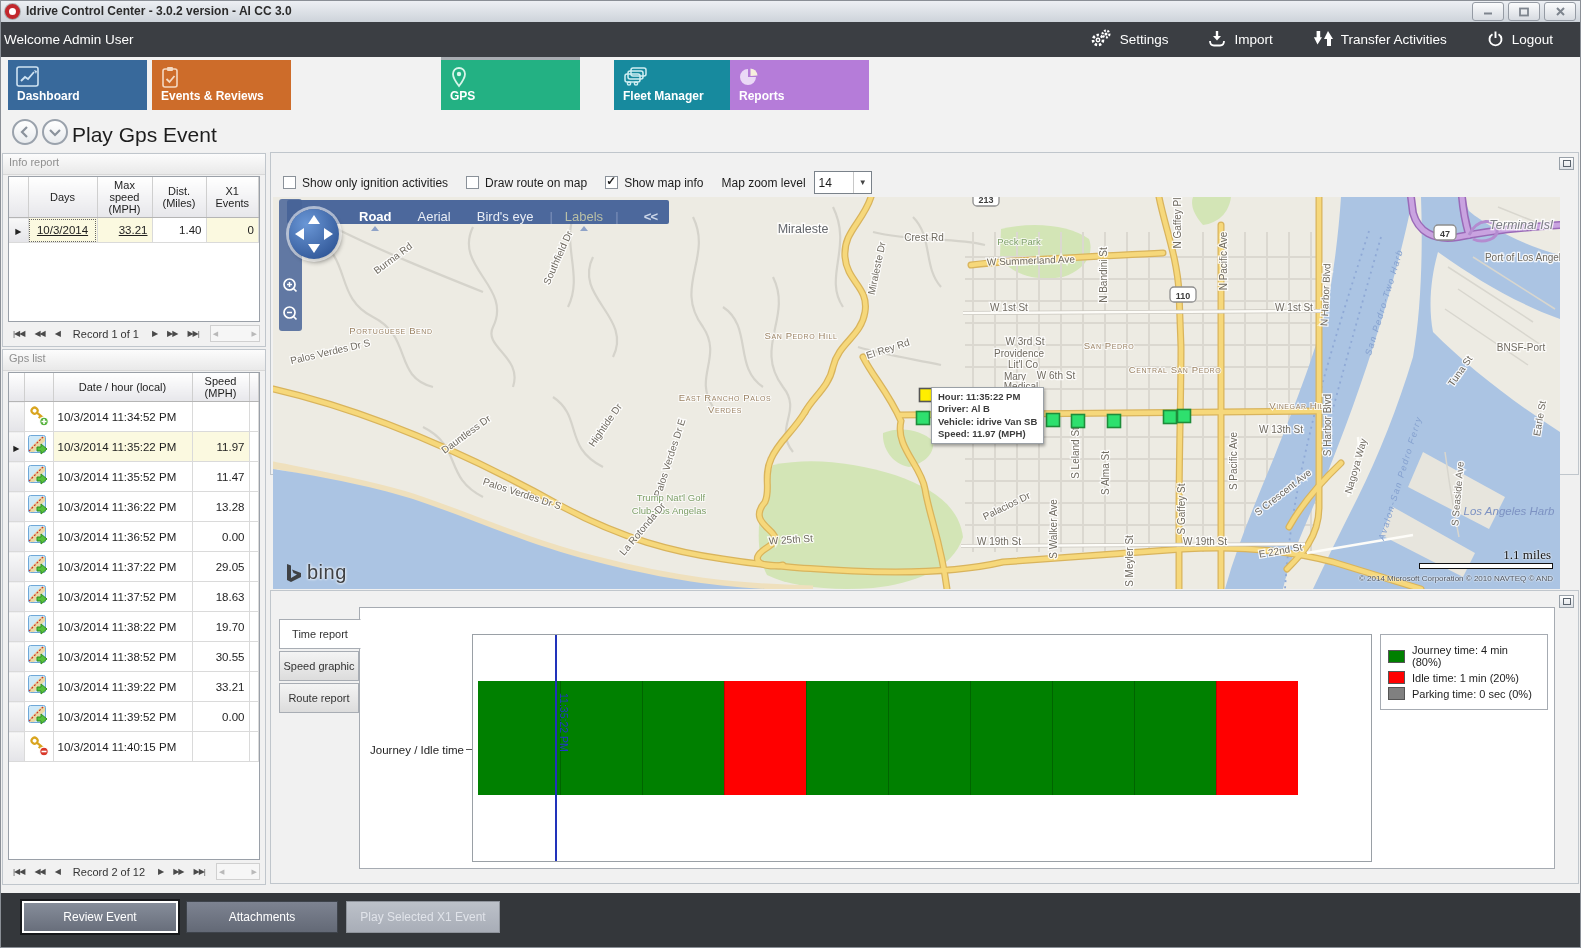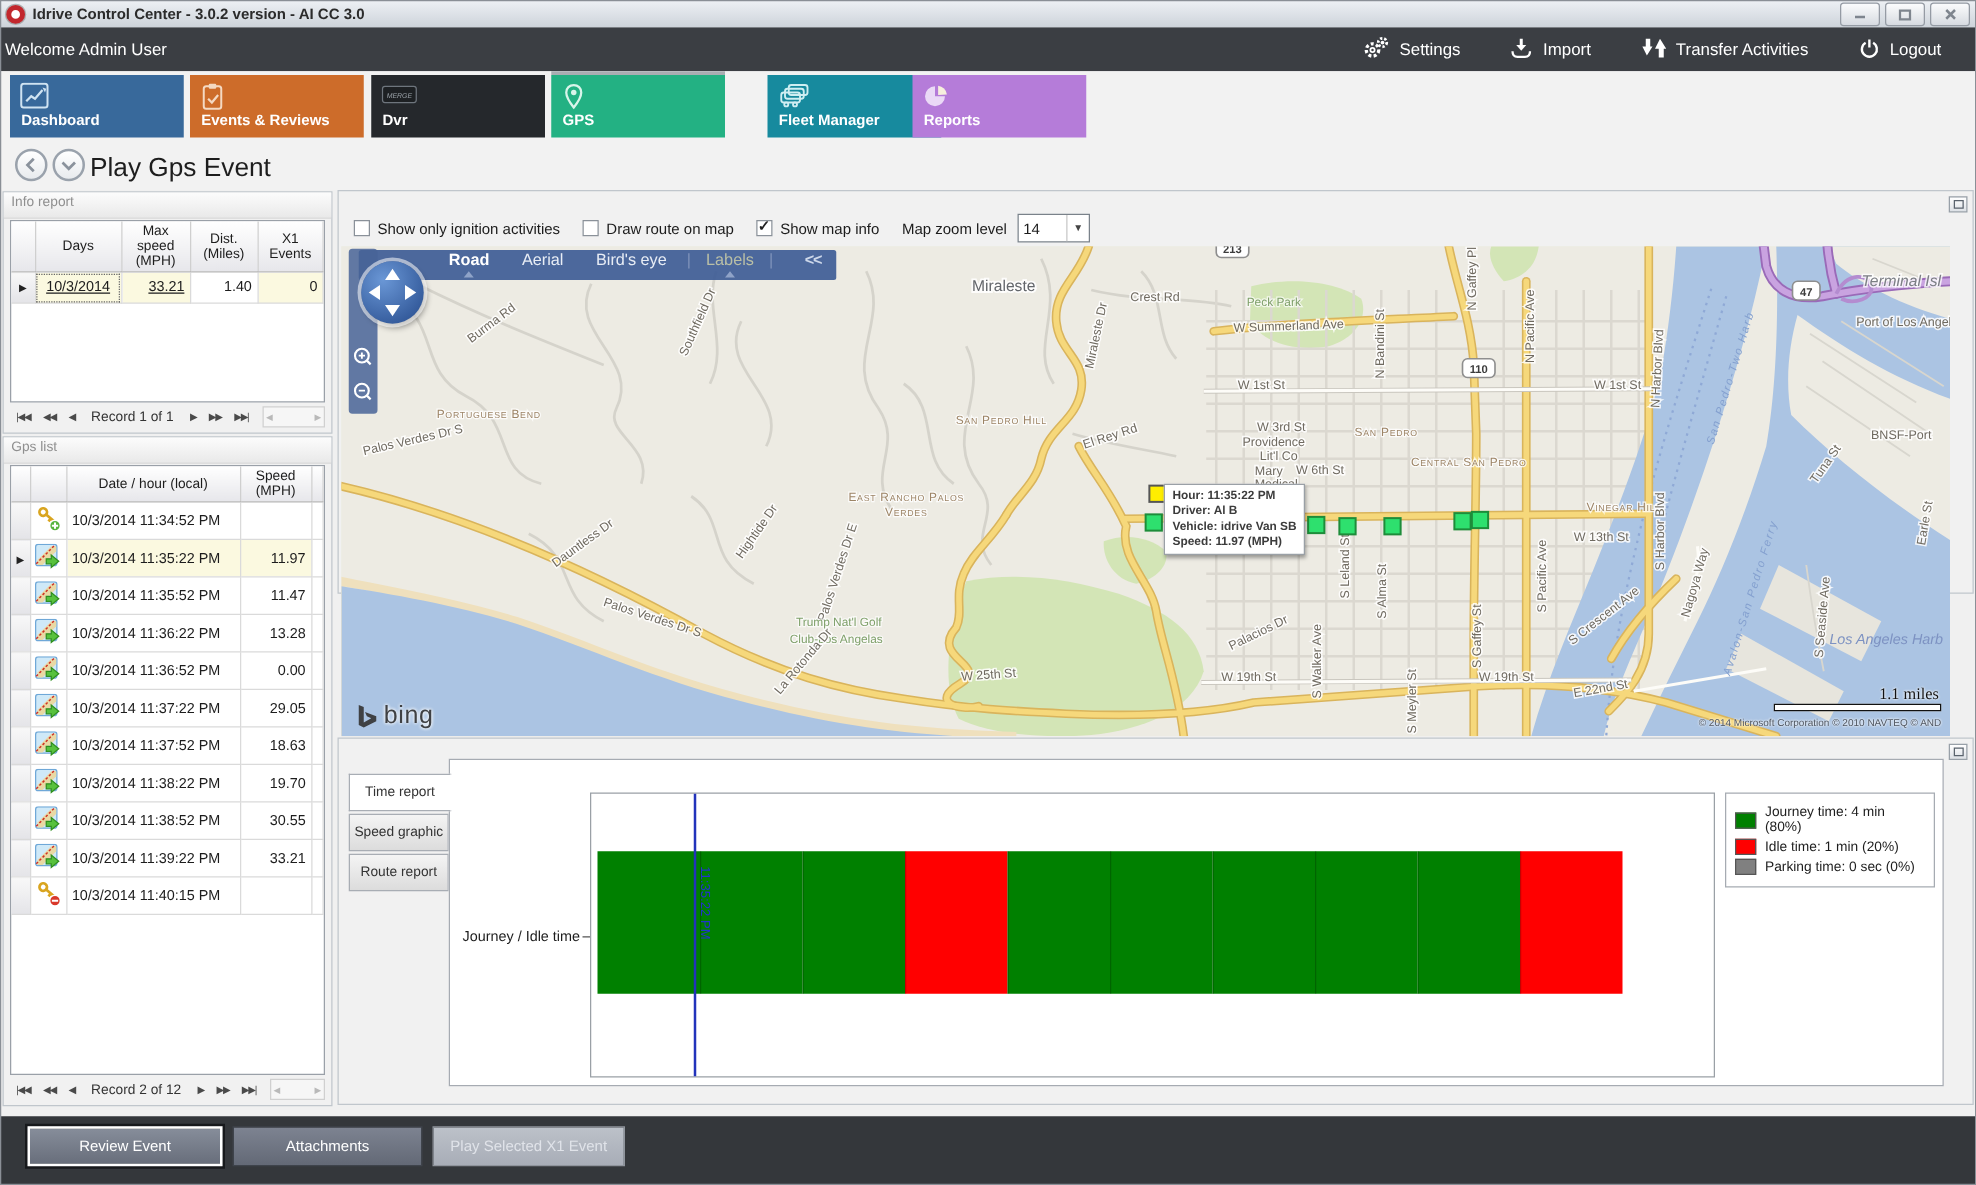--- a/index.html
+++ b/index.html
@@ -77,21 +77,21 @@
   .cb.checked::after{content:"✓";position:absolute;left:0px;top:-3px;font-size:12px;font-weight:bold;color:#222;}
   .cb-item{display:flex;align-items:center;margin-right:18px;}
   .zoom-select{width:48px;height:21px;border:1px solid #7a828a;background:#fff;margin-left:8px;
     display:flex;align-items:center;justify-content:space-between;padding:0 4px;font-size:12px;}
   .zoom-select .car{font-size:8px;color:#444;border-left:1px solid #c8c8c8;padding-left:5px;height:100%;
     display:flex;align-items:center;}
   .map-wrap{position:absolute;left:2px;top:44px;width:1287px;height:392px;background:#edebe3;overflow:hidden;}
   .map-wrap svg.basemap{position:absolute;left:0;top:0;}
 
   .bing-bar{position:absolute;left:14px;top:3px;width:382px;height:24px;border-radius:2px;
-    background:rgba(62,92,150,.92);display:flex;align-items:flex-start;color:#e8edf5;font-size:13px;}
+    background:rgba(62,92,150,.92);display:flex;align-items:flex-end;color:#e8edf5;font-size:13px;}
   .bing-bar .bi{margin-left:26px;position:relative;cursor:default;}
   .bing-bar .bi.first{margin-left:72px;font-weight:bold;color:#fff;}
   .bing-bar .caret{position:absolute;left:50%;bottom:-7px;transform:translateX(-50%);width:0;height:0;
     border-left:4px solid transparent;border-right:4px solid transparent;border-bottom:5px solid #8fa3c8;}
   .bing-bar .divider{color:#7f93bb;margin-left:16px;}
   .bing-bar .grayed{color:#b9bfa6;}
   .bing-bar .collapse{margin-left:auto;margin-right:12px;font-weight:bold;color:#cdd8ea;letter-spacing:-1px;}
   .zoom-strip{position:absolute;left:6px;top:2px;width:23px;height:132px;background:rgba(72,100,152,.85);border-radius:3px;}
   .zs-btn{position:absolute;left:3px;}
   .compass{position:absolute;left:16px;top:12px;width:50px;height:50px;border-radius:50%;
@@ -227,28 +227,20 @@
         </svg></span>
     <span class="lbl">Dashboard</span>
   </div>
   <div class="nav-tile t1" style="background: rgb(205, 108, 42);">
     <span class="ic"><svg width="20" height="24" viewBox="0 0 20 24">
       <rect x="3" y="3" width="14" height="18" rx="2" fill="none" stroke="#f4d9c2" stroke-width="1.6"></rect>
       <rect x="7" y="1" width="6" height="4" rx="1" fill="#f4d9c2"></rect>
       <path d="M6.5 13l3 3 5-6" fill="none" stroke="#f4d9c2" stroke-width="1.8"></path>
         </svg></span>
     <span class="lbl">Events &amp; Reviews</span>
-  </div>
-  <div class="nav-tile t2" style="background: rgb(37, 40, 44);">
-    <span class="ic"><svg width="30" height="20" viewBox="0 0 30 20">
-      <rect x="1" y="3" width="27" height="13" rx="2" fill="#1d2023" stroke="#6e7population" stroke-width="1"></rect>
-      <rect x="1" y="3" width="27" height="13" rx="2" fill="none" stroke="#6e757d" stroke-width="1"></rect>
-      <text x="14.5" y="12" text-anchor="middle" font-size="5.5" font-style="italic" fill="#9aa1a8" font-family="Liberation Sans,sans-serif">MERGE</text>
-        </svg></span>
-    <span class="lbl">Dvr</span>
   </div>
   <div class="nav-tile t3 active" style="background: rgb(35, 177, 131);">
     <span class="ic"><svg width="20" height="24" viewBox="0 0 20 24">
       <path d="M10 2c-3.4 0-6 2.6-6 6 0 4.4 6 12 6 12s6-7.6 6-12c0-3.4-2.6-6-6-6z" fill="none" stroke="#d8f5ea" stroke-width="1.8"></path>
       <circle cx="10" cy="8" r="2.2" fill="#d8f5ea"></circle>
         </svg></span>
     <span class="lbl">GPS</span>
   </div>
   <div class="nav-tile t4" style="background: rgb(23, 138, 158); margin-left: 28px;">
     <span class="ic"><svg width="28" height="22" viewBox="0 0 28 22">
@@ -463,20 +455,32 @@
           <tr>
             <td class="rowsel" style="height:25px"></td>
             <td class="gps-icon-cell"><span><svg width="21" height="21" viewBox="0 0 21 21">
                   <rect x="0.5" y="0.5" width="17" height="17" rx="2" fill="#cfe9f8" stroke="#6fa8d8"></rect>
                   <path d="M2 13L13 2h4v4L6 17H2z" fill="#e9d9a4"></path>
                   <path d="M1 16L16 1" stroke="#d03025" stroke-width="1.2" stroke-dasharray="2,1.6" fill="none"></path>
                   <path d="M9 12h4V9l6 5-6 5v-3H9z" fill="#57c13d" stroke="#2f8f1f" stroke-width="1"></path>
                 </svg></span></td>
             <td class="">10/3/2014 11:39:22 PM</td>
             <td class="num ">33.21</td>
+            <td></td>
+          </tr>
+          <tr>
+            <td class="rowsel" style="height:25px"></td>
+            <td class="gps-icon-cell"><span><svg width="21" height="21" viewBox="0 0 21 21">
+                  <rect x="0.5" y="0.5" width="17" height="17" rx="2" fill="#cfe9f8" stroke="#6fa8d8"></rect>
+                  <path d="M2 13L13 2h4v4L6 17H2z" fill="#e9d9a4"></path>
+                  <path d="M1 16L16 1" stroke="#d03025" stroke-width="1.2" stroke-dasharray="2,1.6" fill="none"></path>
+                  <path d="M9 12h4V9l6 5-6 5v-3H9z" fill="#57c13d" stroke="#2f8f1f" stroke-width="1"></path>
+                </svg></span></td>
+            <td class="">10/3/2014 11:39:52 PM</td>
+            <td class="num ">0.00</td>
             <td></td>
           </tr>
           <tr>
             <td class="rowsel" style="height:25px"></td>
             <td class="gps-icon-cell"><span><svg width="22" height="22" viewBox="0 0 22 22">
                   <g transform="rotate(40 9 9)">
                     <circle cx="5" cy="8" r="3" fill="none" stroke="#d9a520" stroke-width="2.2"></circle>
                     <path d="M8 8h9M13 8v3M16 8v2.5" stroke="#d9a520" stroke-width="2.2" fill="none"></path>
                   </g>
                   <circle cx="16" cy="16.5" r="4.3" fill="#d9382a" stroke="#fff" stroke-width="1.2"></circle>

